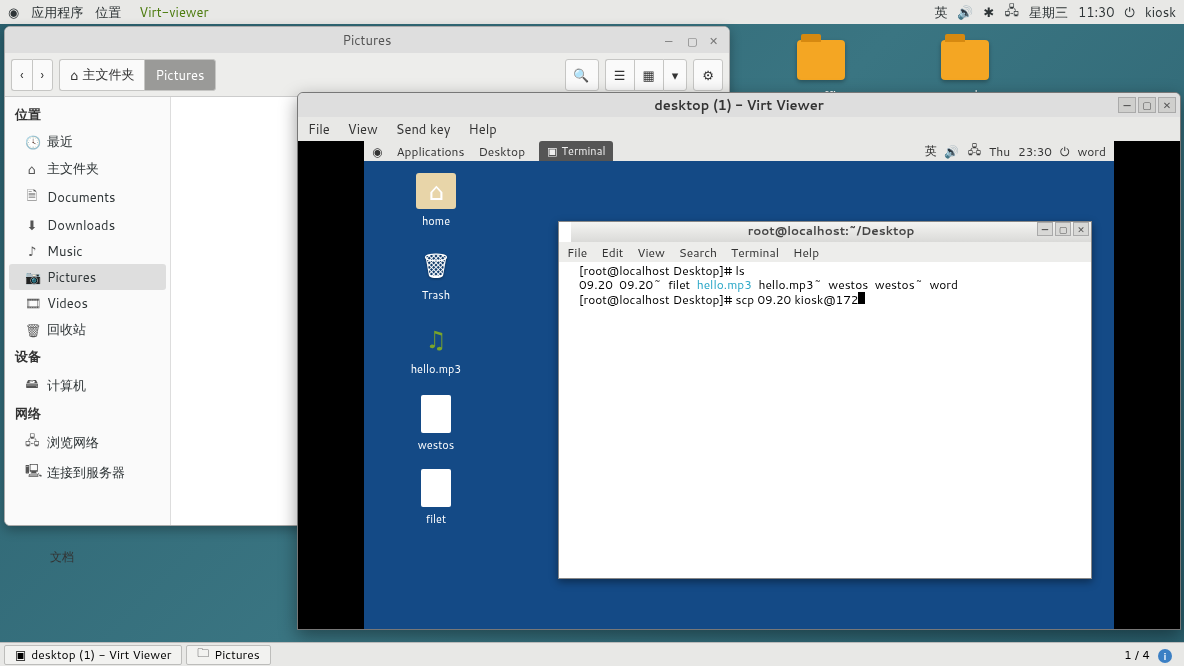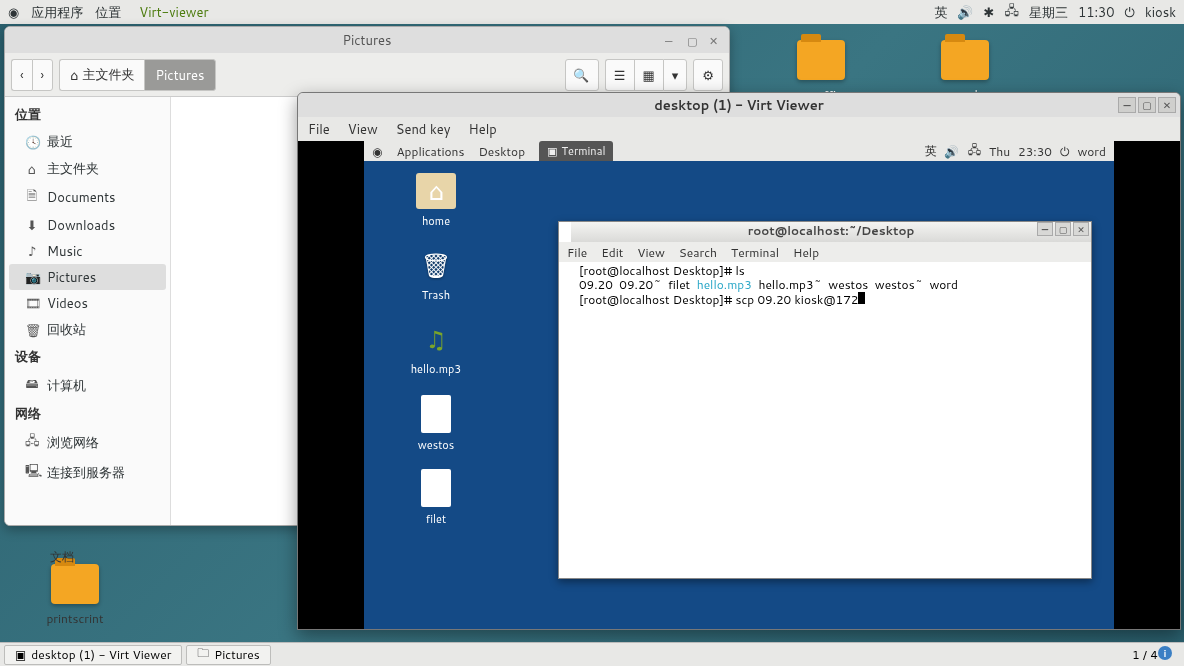--- a/index.html
+++ b/index.html
@@ -13,21 +13,21 @@
 
 
 .desktop-host { position: absolute; top: 24px; left: 0; right: 0; bottom: 24px; }
 .desk-icon { position: absolute; text-align: center; width: 90px; color: #fff; font-size: 12px; text-shadow: 0 1px 2px rgba(0,0,0,.6); }
 .desk-icon .folder { width: 48px; height: 40px; background: #f4a623; border-radius: 4px; margin: 0 auto 6px; position: relative; box-shadow: 0 2px 4px rgba(0,0,0,.3); }
 .desk-icon .folder::before { content: ""; position: absolute; top: -6px; left: 4px; width: 20px; height: 8px; background: #d68910; border-radius: 2px 2px 0 0; }
 
 
 .taskbar { position: absolute; bottom: 0; left: 0; right: 0; height: 24px; background: #e8e8e6; display: flex; align-items: center; padding: 0 4px; gap: 4px; border-top: 1px solid #bbb; }
 .taskbtn { background: #f2f2f0; border: 1px solid #bdbdbb; height: 20px; padding: 0 10px; display: flex; align-items: center; gap: 5px; font-size: 12px; border-radius: 2px; }
-.workspace { margin-left: auto; font-size: 12px; padding-right: 8px; display: flex; align-items: flex-start; gap: 0; }
+.workspace { margin-left: auto; font-size: 12px; padding-right: 8px; display: flex; align-items: flex-end; gap: 8px; }
 
 
 .win-pictures { position: absolute; top: 26px; left: 4px; width: 726px; height: 500px; background: #fff; border: 1px solid #aaa; border-radius: 6px; box-shadow: 0 4px 12px rgba(0,0,0,.3); display: flex; flex-direction: column; overflow: hidden; }
 .win-pictures .titlebar { height: 26px; background: #dedede; display: flex; align-items: center; justify-content: center; color: #555; font-size: 13px; position: relative; }
 .win-pictures .winctl { position: absolute; right: 6px; display: flex; gap: 8px; }
 .win-pictures .winctl span { width: 14px; height: 14px; font-size: 11px; color: #777; }
 .win-pictures .toolbar { height: 44px; background: #ededeb; display: flex; align-items: center; padding: 0 6px; gap: 6px; border-bottom: 1px solid #ccc; }
 .tbtn { height: 32px; background: #fafafa; border: 1px solid #c6c6c4; border-radius: 3px; display: flex; align-items: center; padding: 0 10px; font-size: 13px; gap: 4px; color: #333; }
 .tbtn.icononly { padding: 0 8px; }
 .tbtn.active { background: #9a9a98; color: #fff; }
@@ -106,24 +106,20 @@
 </div>
 
 <div class="desktop-host">
   <div class="desk-icon" style="top:16px; left:776px">
     <div class="folder"></div>
       <div>wps-office-10.1.0.</div>
   </div>
   <div class="desk-icon" style="top:16px; left:920px">
     <div class="folder"></div>
       <div>mysql-boost8517214.</div>
-  </div>
-  <div class="desk-icon" style="top:540px; left:30px; color:#333; text-shadow:none">
-    <div class="folder"></div>
-      <div>printscrint</div>
   </div>
   <div class="cutlabel">文档</div>
 </div>
 
 <div class="win-pictures">
   <div class="titlebar">
     <span>Pictures</span>
     <div class="winctl">
       <span>—</span>
       <span>▢</span>

